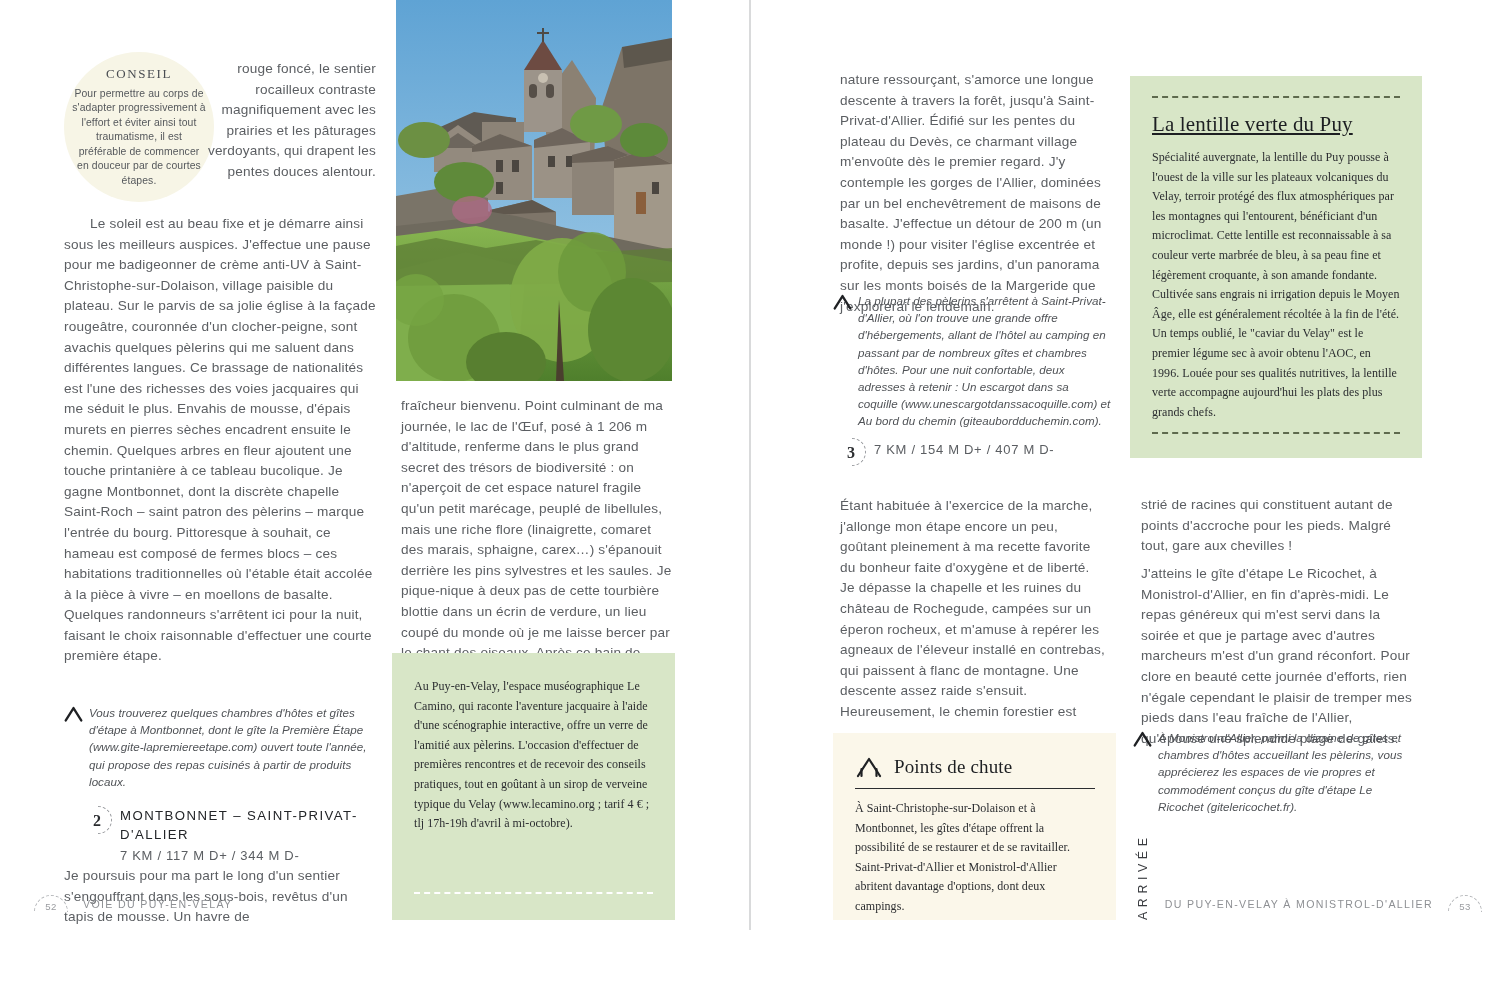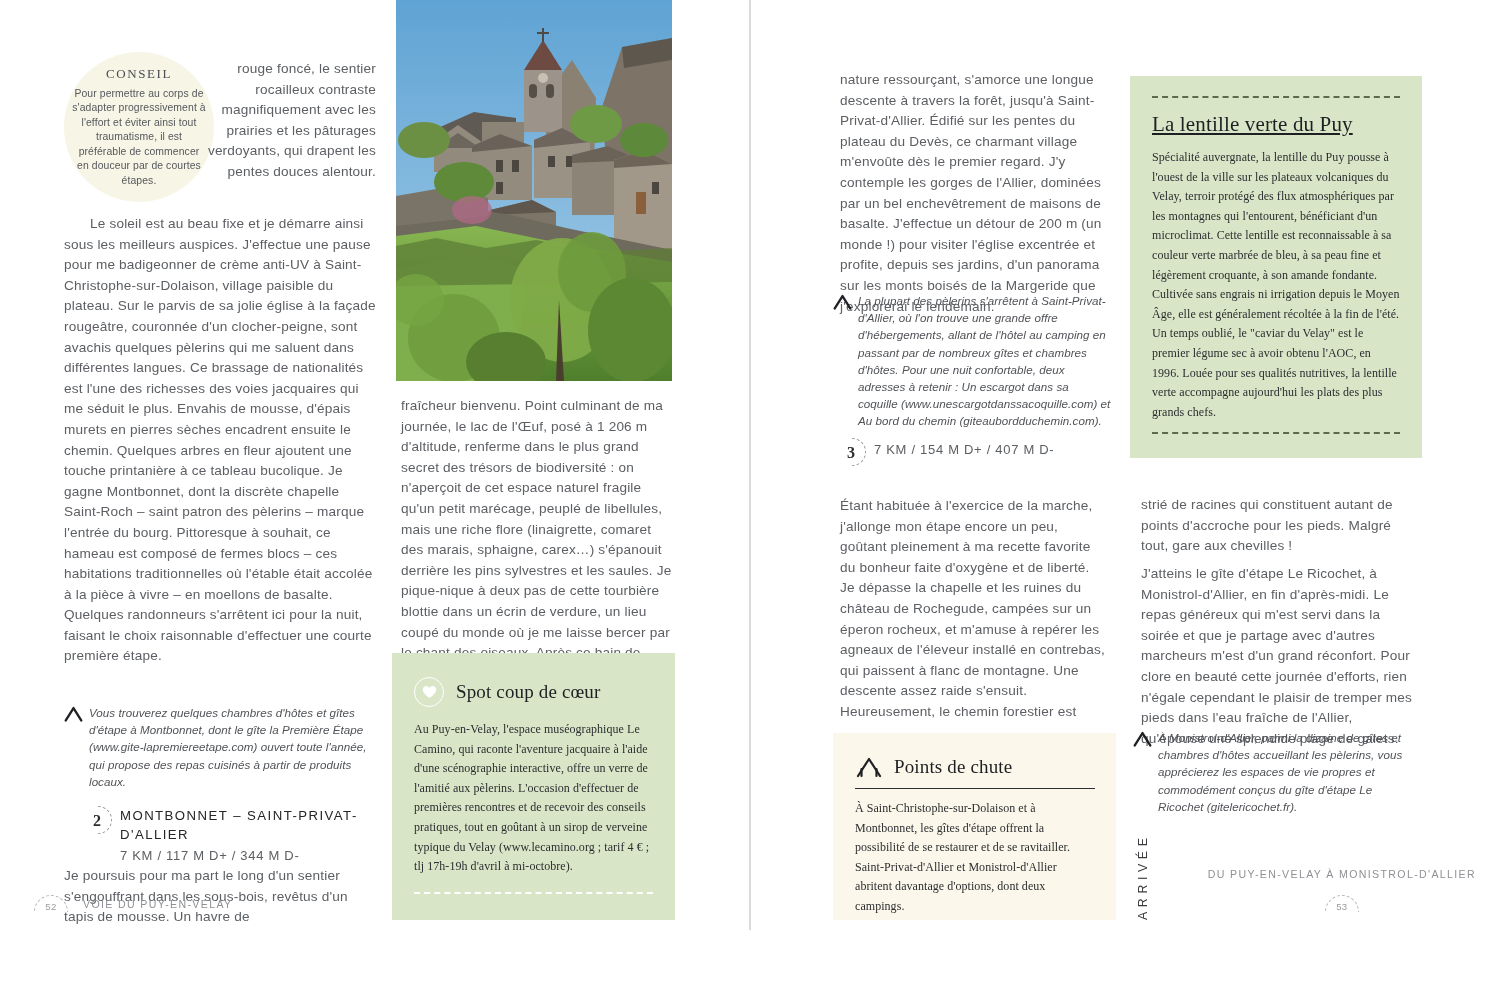--- a/index.html
+++ b/index.html
@@ -343,28 +343,20 @@
 
   <div class="col" style="left:64px; top:866px; width:312px;">
     <p>Je poursuis pour ma part le long d'un sentier s'engouffrant dans les sous-bois, revêtus d'un tapis de mousse. Un havre de</p>
   </div>
 
   <div class="col" style="left:401px; top:396px; width:272px;">
     <p>fraîcheur bienvenu. Point culminant de ma journée, le lac de l'Œuf, posé à 1 206 m d'altitude, renferme dans le plus grand secret des trésors de biodiversité : on n'aperçoit de cet espace naturel fragile qu'un petit marécage, peuplé de libellules, mais une riche flore (linaigrette, comaret des marais, sphaigne, carex…) s'épanouit derrière les pins sylvestres et les saules. Je pique-nique à deux pas de cette tourbière blottie dans un écrin de verdure, un lieu coupé du monde où je me laisse bercer par le chant des oiseaux. Après ce bain de</p>
   </div>
 
   <div class="box box-green" style="left:392px; top:653px; width:283px; height:267px; padding:24px 22px 18px 22px;">
-    <div style="display:flex; align-items:center; gap:12px; margin-bottom:13px;">
-      <span class="heart-badge">
-        <svg width="15" height="14" viewBox="0 0 20 18">
-          <path d="M10 17 C10 17 1 11 1 6 C1 2.8 3.3 1 5.7 1 C7.6 1 9.2 2.1 10 3.6 C10.8 2.1 12.4 1 14.3 1 C16.7 1 19 2.8 19 6 C19 11 10 17 10 17 Z" fill="#ffffff"></path>
-        </svg>
-      </span>
-      <span class="box-title">Spot coup de cœur</span>
-    </div>
     <div class="box-body">Au Puy-en-Velay, l'espace muséographique Le Camino, qui raconte l'aventure jacquaire à l'aide d'une scénographie interactive, offre un verre de l'amitié aux pèlerins. L'occasion d'effectuer de premières rencontres et de recevoir des conseils pratiques, tout en goûtant à un sirop de verveine typique du Velay (www.lecamino.org ; tarif 4 € ; tlj 17h-19h d'avril à mi-octobre).</div>
     <div class="dashline light" style="position:absolute; left:22px; bottom:26px; width:239px;"></div>
   </div>
 
   <div class="col" style="left:840px; top:70px; width:270px;">
     <p>nature ressourçant, s'amorce une longue descente à travers la forêt, jusqu'à Saint-Privat-d'Allier. Édifié sur les pentes du plateau du Devès, ce charmant village m'envoûte dès le premier regard. J'y contemple les gorges de l'Allier, dominées par un bel enchevêtrement de maisons de basalte. J'effectue un détour de 200 m (un monde !) pour visiter l'église excentrée et profite, depuis ses jardins, d'un panorama sur les monts boisés de la Margeride que j'explorerai le lendemain.</p>
   </div>
 
   <div class="note" style="left:833px; top:292px; width:278px;">
     <div class="note-inner">
@@ -427,21 +419,21 @@
 
 
   <div class="footer" style="left:34px;">
     <div class="folio">
       <div class="folio-arc"></div>
       <span>52</span>
     </div>
     <span>VOIE DU PUY-EN-VELAY</span>
   </div>
 
-  <div class="footer" style="right:24px;flex-direction:column;">
+  <div class="footer" style="right:18px;">
     <span>DU PUY-EN-VELAY À MONISTROL-D'ALLIER</span>
     <div class="folio">
       <div class="folio-arc"></div>
       <span>53</span>
     </div>
   </div>
 
 </div>
 
 </body></html>

